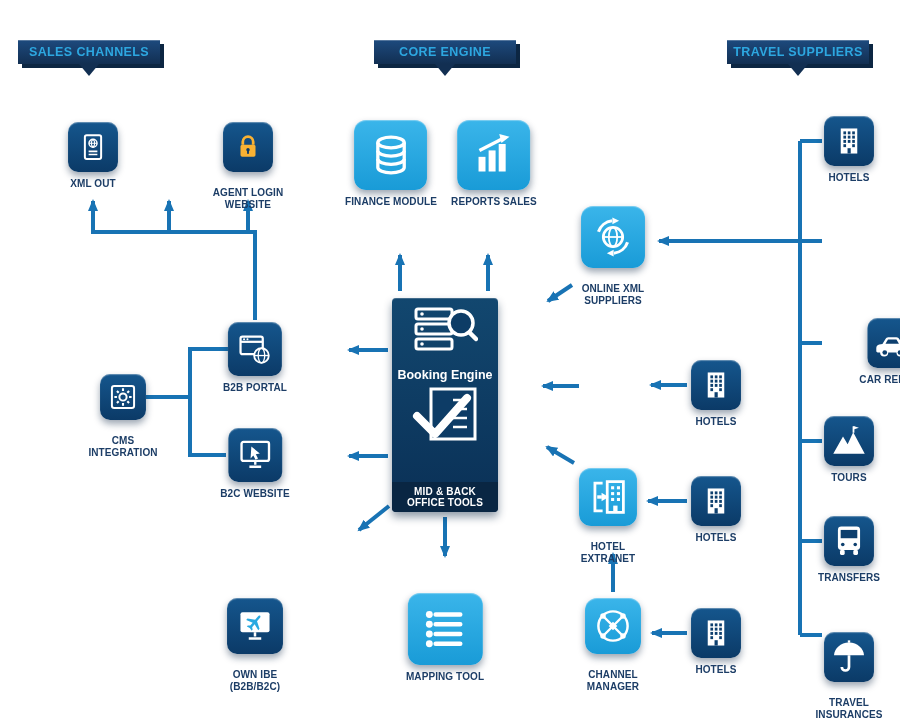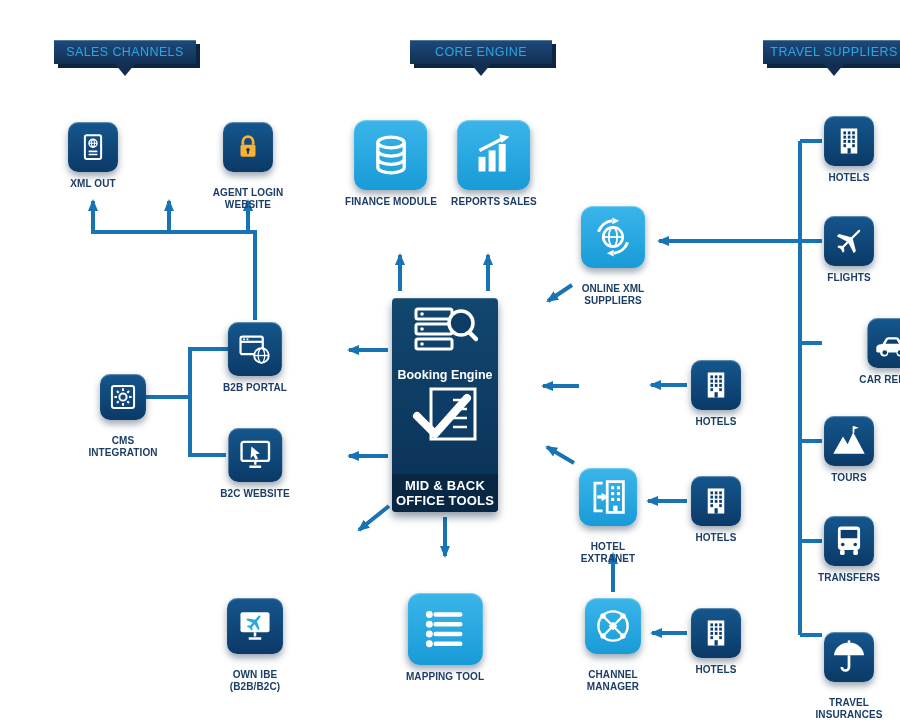--- a/index.html
+++ b/index.html
@@ -1,41 +1,41 @@
 <!DOCTYPE html>
 <html><head>
 <meta charset="utf-8">
 <style>
   * { margin:0; padding:0; box-sizing:border-box; }
   body { font-family:"Liberation Sans", sans-serif; background:#ffffff; }
   .canvas { position:relative; width:900px; height:727px; background:#ffffff; overflow:hidden; }
 
   
   .banner { position:absolute; width:142px; height:24px; display:flex; align-items:center; justify-content:center;
-            background:linear-gradient(180deg,#1d4a7e,#122f52); color:#2da7e0; font-weight:normal; font-size:12.5px;
-            letter-spacing:.4px; box-shadow:4px 4px 0 #0c2642, inset 0 1px 0 rgba(255,255,255,.25); z-index:3;margin-left:36px; }
+            background:linear-gradient(180deg,#1d4a7e,#122f52); color:#2da7e0; font-weight:bold; font-size:12.5px;
+            letter-spacing:.4px; box-shadow:4px 4px 0 #0c2642, inset 0 1px 0 rgba(255,255,255,.25); z-index:3; }
   .banner::after { content:""; position:absolute; top:100%; left:50%; margin-left:-10px;
             border-left:10px solid transparent; border-right:10px solid transparent; border-top:12px solid #122f52; }
 
   
   .node { position:absolute; transform:translateX(-50%); display:flex; flex-direction:column; align-items:center; gap:6px; z-index:2; }
   .ib { display:flex; align-items:center; justify-content:center; border-radius:10px;
         box-shadow:0 4px 7px rgba(9,36,64,.4), inset 0 1px 1px rgba(255,255,255,.35); }
   .ib.dk { background:linear-gradient(180deg,#15568d,#0b3a67); }
   .ib.lt { background:linear-gradient(180deg,#3ab5ea,#199bd7); border-radius:12px; }
   .lbl { font-size:10px; font-weight:700; color:#1c3d66; text-align:center; line-height:1.22; white-space:nowrap; letter-spacing:.1px; }
   .lbl.w { white-space:normal;margin-top:9px; }
 
   
   .booking { position:absolute; left:392px; top:298px; width:106px; height:214px; z-index:2;
              background:linear-gradient(180deg,#12476f,#0a3056); border-radius:4px;
              box-shadow:0 5px 9px rgba(9,36,64,.45), inset 0 1px 0 rgba(255,255,255,.2);
              display:flex; flex-direction:column; align-items:center; padding-top:8px; overflow:hidden; }
   .booking-title { color:#ffffff; font-weight:700; font-size:12.5px; margin:4px 0 4px; }
-  .booking-footer { margin-top:auto; width:100%; background:#092643; color:#ffffff; font-size:13px; font-weight:700;
+  .booking-footer { margin-top:auto; width:100%; background:#092643; color:#ffffff; font-size:10px; font-weight:700;
                     text-align:center; padding:4px 2px; letter-spacing:.2px; }
 
   
   .wires { position:absolute; left:0; top:0; z-index:1; pointer-events:none; }
 </style>
 </head>
 <body>
 
 <div class="canvas">
 
@@ -370,30 +370,20 @@
             <rect x="14.4" y="11.2" width="2" height="2.2"></rect>
           <rect x="7.8" y="14.4" width="2" height="2.2"></rect>
             <rect x="14.4" y="14.4" width="2" height="2.2"></rect>
           <rect x="10.9" y="17.4" width="2.4" height="4"></rect>
         </g>
       </svg>
     </div>
     <div class="lbl">HOTELS</div>
   </div>
 
-  <div class="node" style="left:849px;top:216px">
-    <div class="ib dk" style="width:50px;height:50px">
-      <svg width="34" height="34" viewBox="0 0 24 24">
-        <g transform="rotate(45 12 12)">
-          <path d="M11.2 2.6 c0 -.9 .35 -1.6 .8 -1.6 s.8 .7 .8 1.6 V9 l7.7 4.6 v2.1 l-7.7 -2.4 v4.5 l2 1.6 v1.5 L12 20.1 9.2 20.9 v-1.5 l2 -1.6 v-4.5 l-7.7 2.4 v-2.1 L11.2 9 z" fill="#fff"></path>
-        </g>
-      </svg>
-    </div>
-    <div class="lbl">FLIGHTS</div>
-  </div>
 
   <div class="node" style="left:892px;top:318px">
     <div class="ib dk" style="width:50px;height:50px">
       <svg width="38" height="30" viewBox="0 0 26 20">
         <path d="M2 13.5 c0 -1.2 .8 -2.2 2 -2.4 l2.2 -.4 2 -3.3 C8.6 6.5 9.4 6 10.2 6 h5.6 c.8 0 1.6 .5 2 1.4 l2 3.3 2.2 .4 c1.2 .2 2 1.2 2 2.4 v2 c0 .6 -.4 1 -1 1 h-1.6 a2.8 2.8 0 0 1 -5.6 0 h-5.6 a2.8 2.8 0 0 1 -5.6 0 H3 c-.6 0 -1 -.4 -1 -1 z" fill="#fff"></path>
         <circle cx="7.8" cy="16.5" r="1.6" fill="#0d3f6e"></circle>
         <circle cx="18.2" cy="16.5" r="1.6" fill="#0d3f6e"></circle>
         <path d="M10 7.6 h5.8 l1.7 2.9 H8.3 z" fill="#0d3f6e"></path>
       </svg>
     </div>

